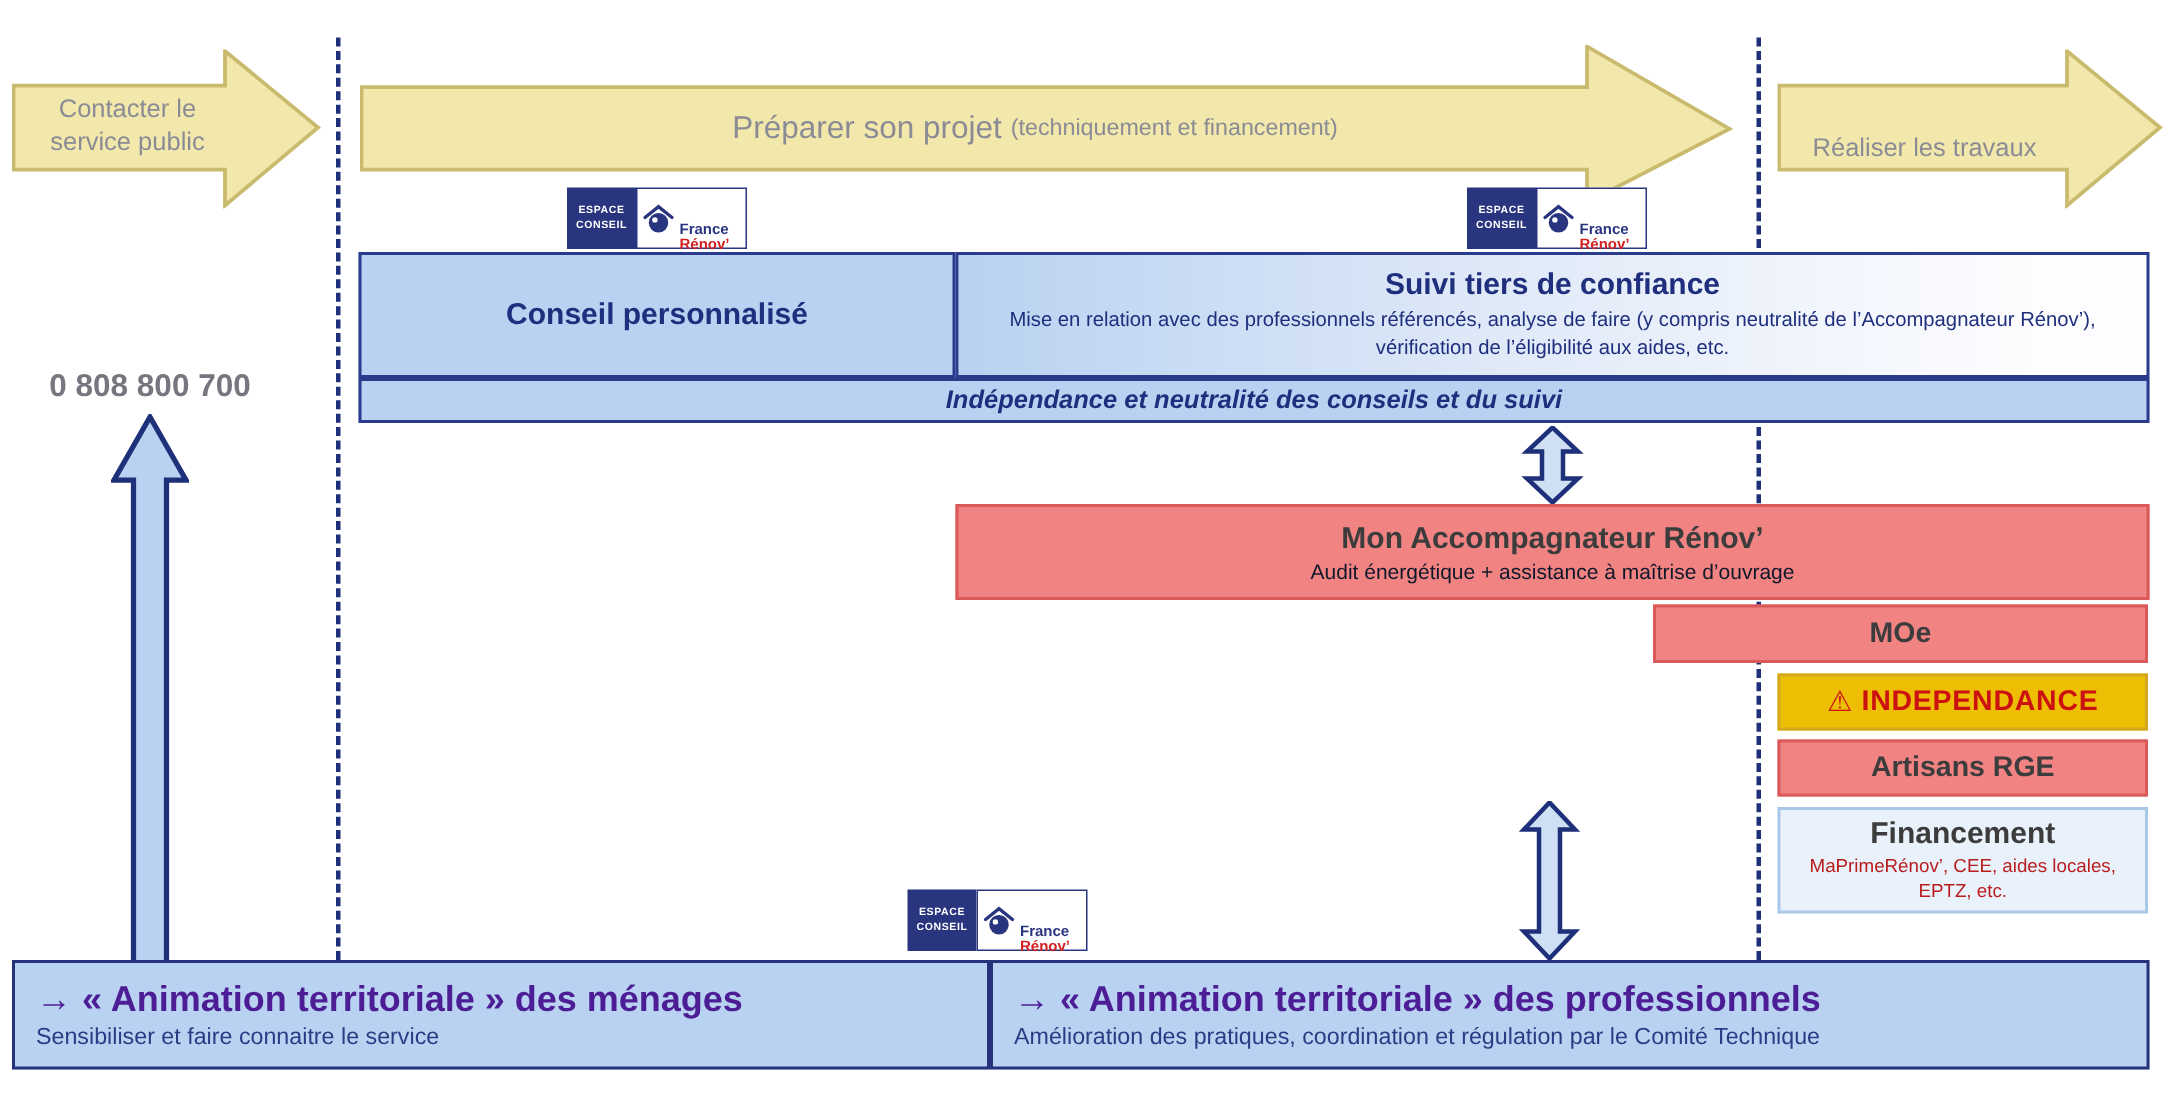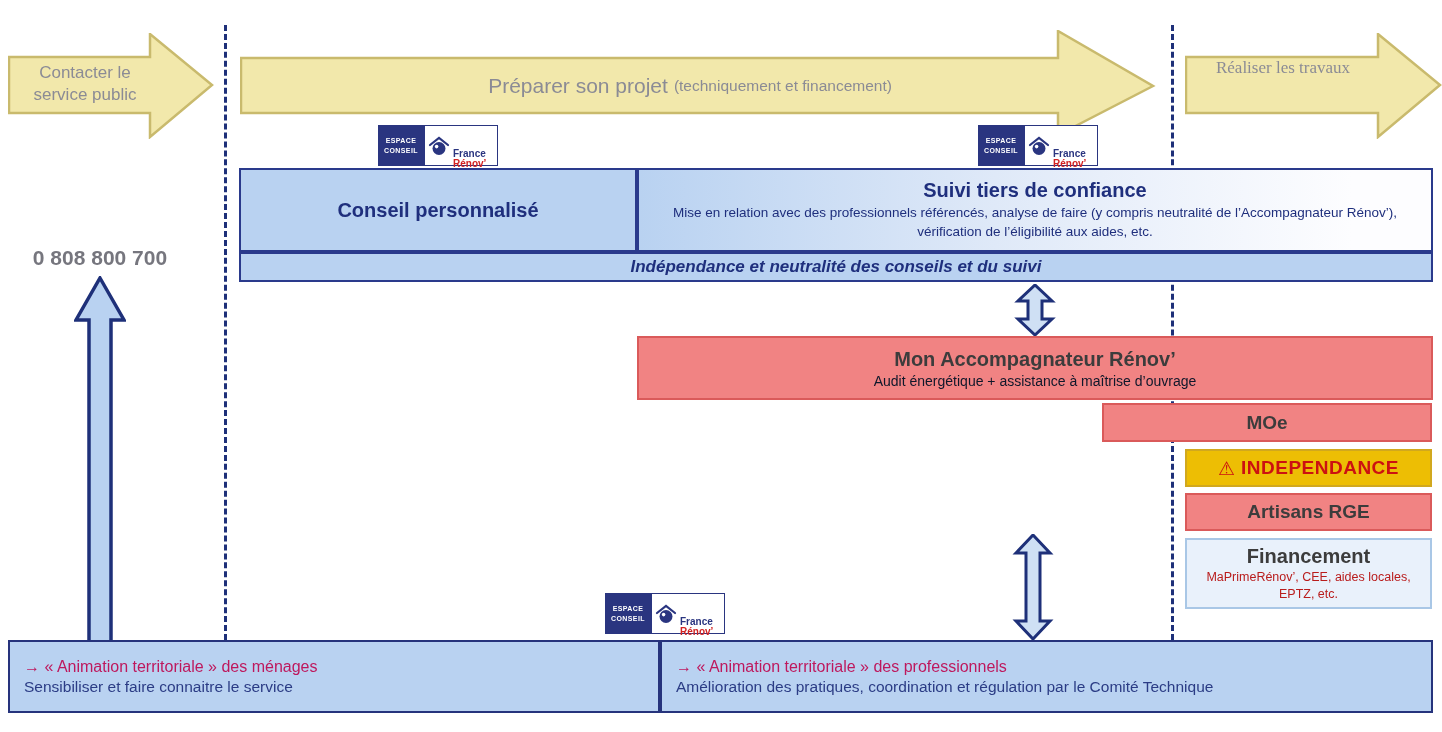--- a/index.html
+++ b/index.html
@@ -30,21 +30,21 @@
   .mar-sub{font-size:14px;color:#0f172a;margin-top:2px;}
   .warnbox{background:#edbe04;border:2px solid #d1a81e;box-sizing:border-box;color:#cc1111;}
   .warn-icon{font-size:19px;margin-right:6px;}
   .warn-label{font-weight:bold;font-size:19px;letter-spacing:0.5px;}
   .finbox{background:#e9f1fb;border:2px solid #a9c7e6;box-sizing:border-box;color:#3c3c3c;}
   .fin-sub{font-size:12.5px;color:#b91c1c;line-height:1.3;margin-top:1px;padding:0 4px;}
 
   .phone{font-size:21px;font-weight:bold;color:#76767e;text-align:center;}
 
   .bottom-box{background:#b9d2f1;border:2px solid #26337c;box-sizing:border-box;display:flex;flex-direction:column;justify-content:center;padding-left:14px;}
-  .bottom-title{font-weight:normal;font-size:16px;color:#be185d;}
+  .bottom-title{font-weight:bold;font-size:24px;color:#4c1d95;}
   .bottom-sub{font-size:15.5px;color:#2b3c85;margin-top:2px;}
 
   
   .logo{display:flex;height:41px;}
   .logo-left{width:46px;background:#2a3580;color:#fff;font-size:7px;font-weight:bold;
     display:flex;flex-direction:column;justify-content:center;align-items:center;line-height:1.4;letter-spacing:0.4px;}
   .logo-right{width:74px;background:#fff;border:1px solid #2a3580;box-sizing:border-box;
     display:flex;align-items:center;padding:2px 3px;gap:3px;}
   .logo-brand{display:flex;flex-direction:column;line-height:1.05;margin-top:34px;}
   .brand-fr{color:#2a3580;font-weight:bold;font-size:10px;}
@@ -76,21 +76,21 @@
     <span class="phase2-sub">(techniquement et financement)</span>
   </div>
 
   <div class="abs dashline" style="left:1171px;top:25px;height:615px;"></div>
 
   <div class="abs" style="left:1185px;top:33px;">
     <svg width="257" height="106" viewBox="0 0 257 106">
       <polygon points="1,24 193,24 193,1 255,52 193,104 193,80 1,80" fill="#f2e8ab" stroke="#c9ba6d" stroke-width="2.5"></polygon>
     </svg>
   </div>
-  <div class="abs phase-text phase3-text" style="left:1185px;top:40px;width:196px;height:55px;font-family:Liberation Serif, serif;">Réaliser les travaux</div>
+  <div class="abs phase-text phase3-text" style="left:1185px;top:71px;width:196px;height:55px;">Réaliser les travaux</div>
 
   <div class="abs logo" style="left:378px;top:125px;">
     <div class="logo-left">
       <span>ESPACE</span>
       <span>CONSEIL</span>
     </div>
     <div class="logo-right">
       <span>
         <svg width="22" height="20" viewBox="0 0 22 20">
           <circle cx="11" cy="12.5" r="6.5" fill="#2a3580"></circle>

